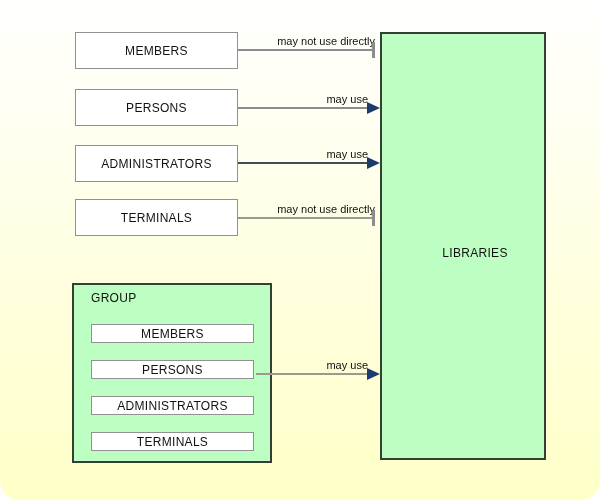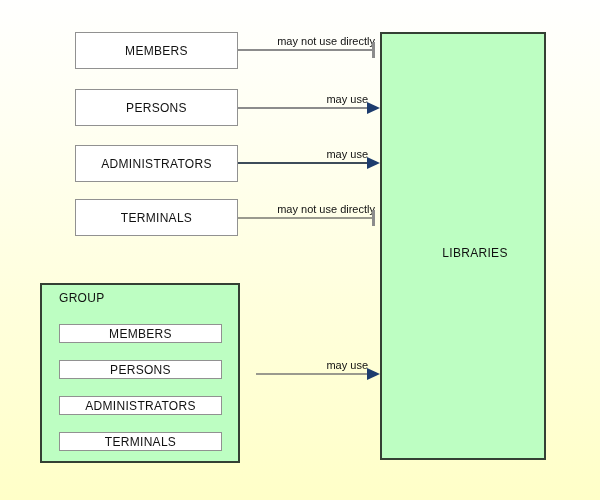--- a/index.html
+++ b/index.html
@@ -1,36 +1,36 @@
 <!DOCTYPE html>
 <html><head>
 <meta charset="utf-8">
 <style>
   html,body{margin:0;padding:0;}
   .stage{
     position:relative;width:600px;height:500px;overflow:hidden;
     background:linear-gradient(to bottom,#fffffe 0%,#fffff2 25%,#ffffdd 60%,#ffffc8 100%);
-    font-family:"Liberation Sans",sans-serif;color:#111;
+    font-family:"Liberation Sans",sans-serif;color:#111;border-radius:19px;
   }
   
   .ebox{
     position:absolute;box-sizing:border-box;width:163px;height:37px;left:75px;
     background:#ffffff;border:1px solid #919191;
     display:flex;align-items:center;justify-content:center;
     font-size:12px;letter-spacing:.3px;
   }
   .ebox.members{top:32px}
   .ebox.persons{top:89px}
   .ebox.administrators{top:145px}
   .ebox.terminals{top:199px}
 
   
   .gbox{position:absolute;box-sizing:border-box;background:#bdfec2;border:2px solid #344034;}
   .gbox.libraries{left:380px;top:32px;width:166px;height:428px;}
-  .gbox.group{left:40px;top:283px;width:200px;height:180px;}
+  .gbox.group{left:72px;top:283px;width:200px;height:180px;}
   .glabel{position:absolute;font-size:12px;letter-spacing:.3px;}
   .libraries .glabel{left:0;right:0;top:212px;text-align:center;padding-left:24px;}
   .group .glabel{left:17px;top:6px;}
 
   
   .inbox{
     position:absolute;box-sizing:border-box;left:17px;width:163px;height:19px;
     background:#ffffff;border:1px solid #919191;
     display:flex;align-items:center;justify-content:center;font-size:12px;letter-spacing:.3px;
   }

